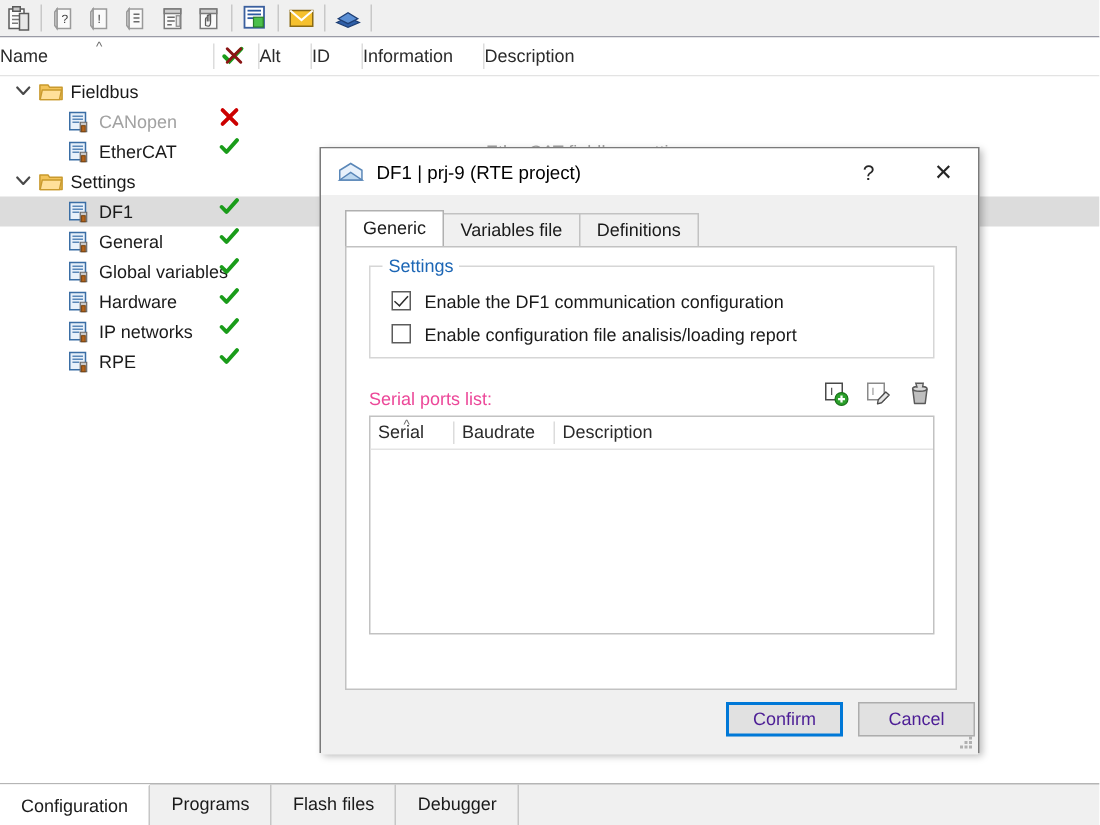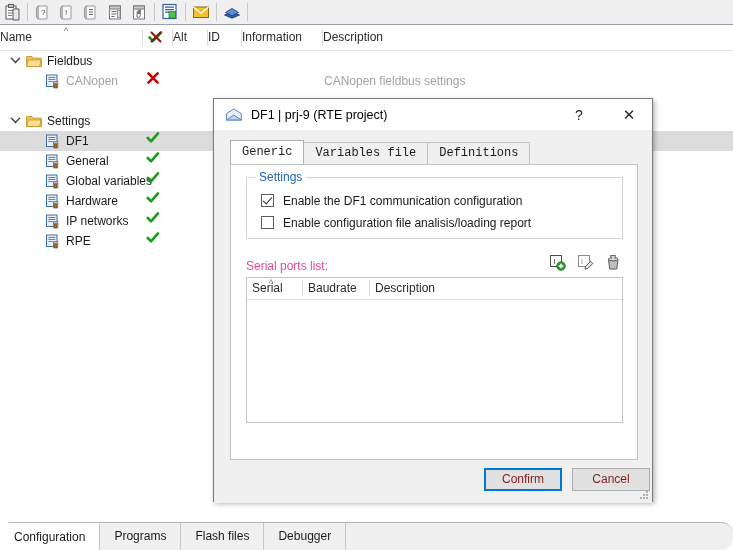--- a/index.html
+++ b/index.html
@@ -130,21 +130,20 @@
   
   #bottom-tabs {
     position: absolute;
     left: 0; bottom: 0;
     width: 733px; height: 28px;
     background: #f0f0f0;
     border-top: 1px solid #b5b5b5;
     box-sizing: border-box;
     display: flex;
     align-items: flex-start;
-    border-radius: 12px;
   }
   .btab {
     height: 27px;
     line-height: 27px;
     padding: 0 14px;
     font-size: 12px;
     color: #1a1a1a;
     border-right: 1px solid #c6c6c6;
     box-sizing: border-box;
     cursor: default;
@@ -216,21 +215,20 @@
     padding: 0 11px;
     font-size: 12px;
     color: #1a1a1a;
     background: #f0f0f0;
     border: 1px solid #c2c2c2;
     border-bottom: none;
     margin-right: -1px;
     box-sizing: border-box;
     cursor: default;
     white-space: nowrap;
-    font-family: Liberation Mono, monospace;
   }
   .dtab.active {
     background: #ffffff;
     height: 24px;
     line-height: 23px;
     border-color: #b0b0b0;
     position: relative;
     z-index: 2;
   }
 
@@ -343,21 +341,21 @@
   }
 
   
   .dbtn {
     position: absolute;
     top: 338px;
     height: 23px;
     line-height: 21px;
     text-align: center;
     font-size: 12px;
-    color: #7f1d1d;
+    color: #4c1d95;
     background: #e1e1e1;
     border: 1px solid #adadad;
     box-sizing: border-box;
     cursor: default;
   }
   #btn-confirm {
     left: 270px;
     width: 78px;
     border: 2px solid #0078d7;
     line-height: 19px;
@@ -512,21 +510,35 @@
           <rect x="3.3" y="3" width="7" height="1" fill="#5a87b8"></rect>
           <rect x="3.3" y="5" width="7" height="1" fill="#5a87b8"></rect>
           <rect x="3.3" y="7" width="4.5" height="1" fill="#5a87b8"></rect>
           <path d="M8.5 7.5 L12.8 7.5 L12.8 13.8 L8.5 13.8 Z" fill="#c9c9c9" stroke="#6a6a6a" stroke-width="0.8"></path>
           <rect x="9.4" y="9.8" width="2.4" height="4" fill="#b5651d" stroke="#7a4512" stroke-width="0.7"></rect>
         </svg></span>
       <span class="node-label dim" style="left:66px;">CANopen</span>
       <span class="status bad"><svg width="14" height="14" viewBox="0 0 14 14">
           <path d="M2.4 2.4 L11.6 11.6 M11.6 2.4 L2.4 11.6" stroke="#cc0000" stroke-width="2.6" stroke-linecap="round"></path>
         </svg></span>
-      <span class="desc">CANopen fieldbus settings</span>
+    </div>
+    <div class="row" style="top: 40px;">
+      <span class="node-icon" style="left:45px;"><svg width="16" height="15" viewBox="0 0 16 15">
+          <rect x="1.5" y="1" width="10.5" height="11.5" fill="#e7f0fa" stroke="#3a6ea5" stroke-width="1"></rect>
+          <rect x="3.3" y="3" width="7" height="1" fill="#5a87b8"></rect>
+          <rect x="3.3" y="5" width="7" height="1" fill="#5a87b8"></rect>
+          <rect x="3.3" y="7" width="4.5" height="1" fill="#5a87b8"></rect>
+          <path d="M8.5 7.5 L12.8 7.5 L12.8 13.8 L8.5 13.8 Z" fill="#c9c9c9" stroke="#6a6a6a" stroke-width="0.8"></path>
+          <rect x="9.4" y="9.8" width="2.4" height="4" fill="#b5651d" stroke="#7a4512" stroke-width="0.7"></rect>
+        </svg></span>
+      <span class="node-label" style="left:66px;">EtherCAT</span>
+      <span class="status ok"><svg width="14" height="14" viewBox="0 0 14 14">
+          <path d="M1.8 7 L5 10.3 L12 2.4" fill="none" stroke="#1a9c1a" stroke-width="2.6" stroke-linecap="round" stroke-linejoin="round"></path>
+        </svg></span>
+      <span class="desc">EtherCAT fieldbus settings</span>
     </div>
     <div class="row" style="top: 60px;">
       <span class="twisty"><svg width="13" height="13" viewBox="0 0 13 13">
           <path d="M2.5 4.3 L6.5 8.6 L10.5 4.3" fill="none" stroke="#4a4a4a" stroke-width="1.5" stroke-linecap="round" stroke-linejoin="round"></path>
         </svg></span>
       <span class="node-icon" style="left:26px;"><svg width="16" height="14" viewBox="0 0 16 14">
           <path d="M0.6 2.6 L6 2.6 L7.1 4.2 L15.4 4.2 L15.4 12.4 L0.6 12.4 Z" fill="#f3c45a" stroke="#c99a2e" stroke-width="1" stroke-linejoin="round"></path>
           <path d="M2.2 6 L15 6 L13.6 12.4 L0.8 12.4 Z" fill="#ffe09a" stroke="#c99a2e" stroke-width="0.9" stroke-linejoin="round"></path>
         </svg></span>
       <span class="node-label" style="left:47px;">Settings</span>

